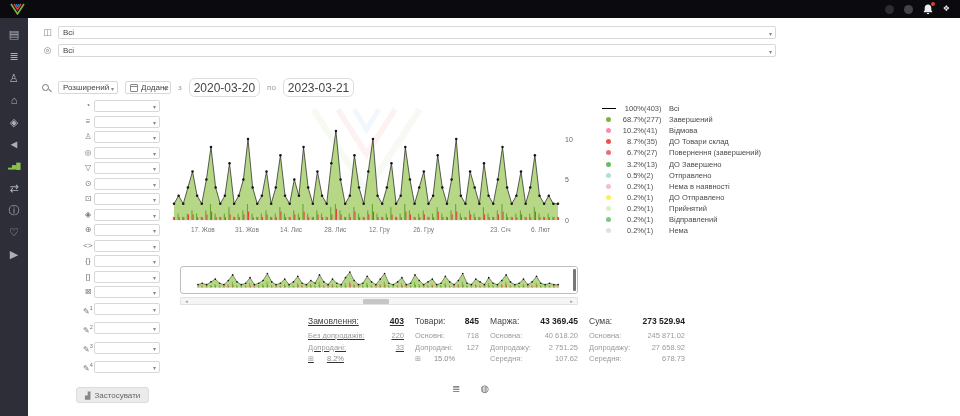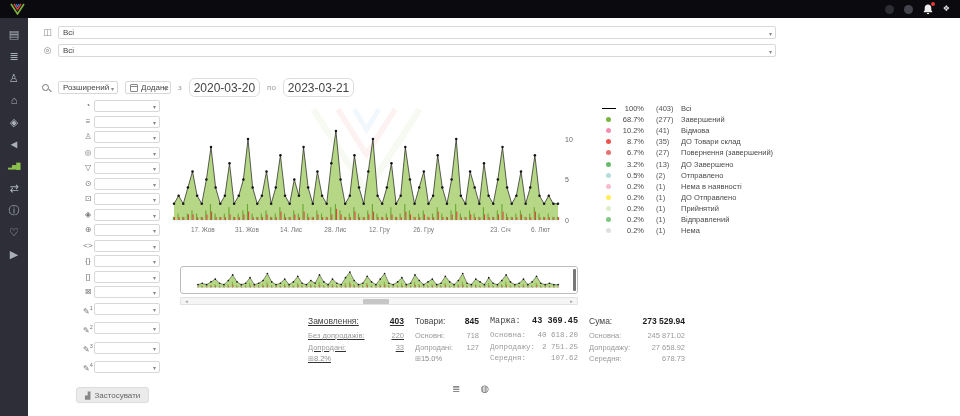--- a/index.html
+++ b/index.html
@@ -59,42 +59,42 @@
   .chart-wrap{position:absolute;left:170px;top:96px;width:420px;height:150px}
   .chart-wrap svg{width:100%;height:100%;display:block}
 
   
   .legend{position:absolute;left:601px;top:103px;list-style:none;width:185px}
   .legend li{display:flex;align-items:center;height:11.1px;font-size:7.5px;color:#4a4a4a;cursor:pointer}
   .lg-marker{width:15px;flex:none;display:flex;justify-content:center;margin-right:4px}
   .lg-dot{width:5px;height:5px;border-radius:50%}
   .lg-line{width:14px;height:1.6px;background:#000}
   .lg-pct{width:24px;text-align:right;flex:none}
-  .lg-cnt{width:25px;margin-left:12px;flex:none;color:#555}
+  .lg-cnt{width:25px;margin-left:0;flex:none;color:#555}
   .lg-lbl{flex:1;white-space:nowrap}
 
   
   .navigator{position:absolute;left:180px;top:266px;width:398px;height:28px;border:1px solid #bdbdbd;
     border-radius:3px;background:#fff;overflow:hidden}
   .navigator svg{width:100%;height:100%;display:block}
   .nav-handle{position:absolute;top:2px;bottom:2px;width:3px;background:#777;border-radius:1px}
   .nav-handle.right{right:1px}
   .scrollbar{position:absolute;left:180px;top:297px;width:398px;height:8px;background:#f5f5f5;
     border:1px solid #e2e2e2;border-radius:1px}
   .sb-arrow{position:absolute;top:0;width:9px;height:6px;font-size:5px;color:#999;text-align:center;line-height:6px;cursor:pointer}
   .sb-arrow.left{left:1px}.sb-arrow.right{right:1px}
   .sb-thumb{position:absolute;left:46%;top:0.5px;width:26px;height:5px;background:#c6c6c6;border-radius:1px;cursor:grab}
 
   
   .stats{position:absolute;left:308px;top:316px;display:flex;gap:11px}
   .stat-col{flex:none}
   .stat-head{display:flex;justify-content:space-between;font-size:8.5px;color:#444;margin-bottom:4px}
   .stat-head b{color:#1d1d1d}
   .stat-sub{display:flex;justify-content:space-between;font-size:7.5px;color:#9a9a9a;line-height:11.5px}
-  .stat-foot{display:flex;align-items:center;gap:0;font-size:7.5px;color:#8a8a8a;line-height:12px}
+  .stat-foot{display:flex;align-items:center;gap:13px;font-size:7.5px;color:#8a8a8a;line-height:12px}
   .cart-ico{font-size:7px;color:#999}
 
   
   .footer-icons{position:absolute;left:452px;top:383px;display:flex;gap:20px}
   .footer-icons span{font-size:10px;color:#666;cursor:pointer;line-height:12px}
 </style>
 </head>
 <body>
 
 <div class="page">
@@ -938,21 +938,21 @@
         </div>
         <div class="stat-sub">
           <span>Допродані:</span>
           <span>127</span>
         </div>
         <div class="stat-foot">
           <span class="cart-ico">⊞</span>
           <span>15.0%</span>
         </div>
       </div>
-      <div class="stat-col" style="width: 88px; font-family: Liberation Mono, monospace;">
+      <div class="stat-col" style="width: 88px;">
         <div class="stat-head">
           <span>Маржа:</span>
           <b>43 369.45</b>
         </div>
         <div class="stat-sub">
           <span>Основна:</span>
           <span>40 618.20</span>
         </div>
         <div class="stat-sub">
           <span>Допродажу:</span>

